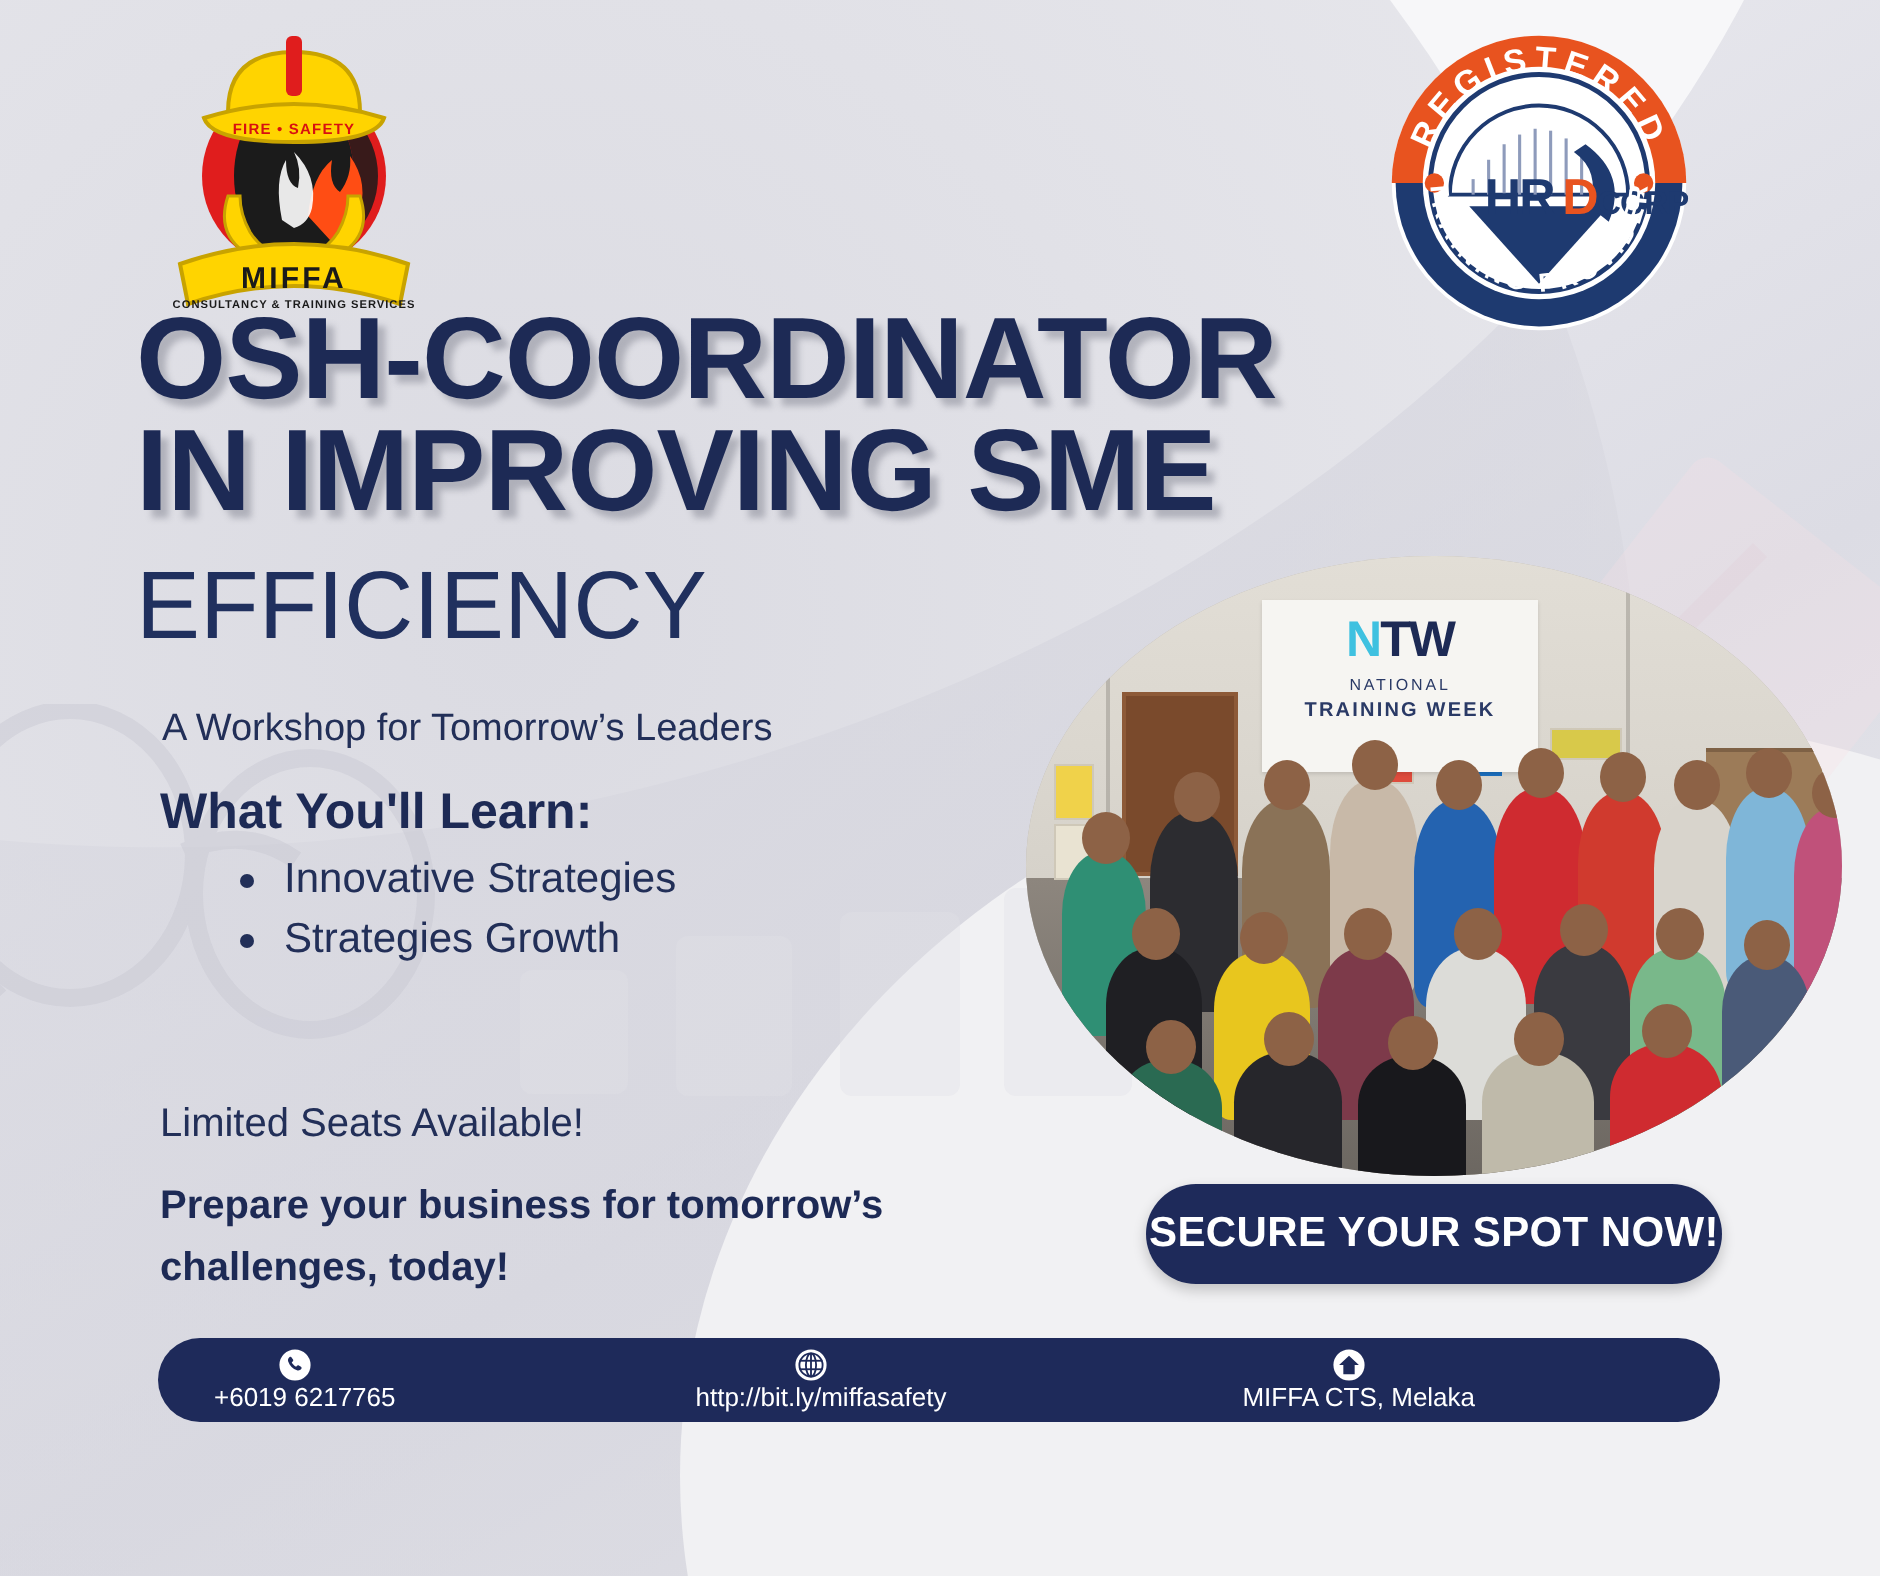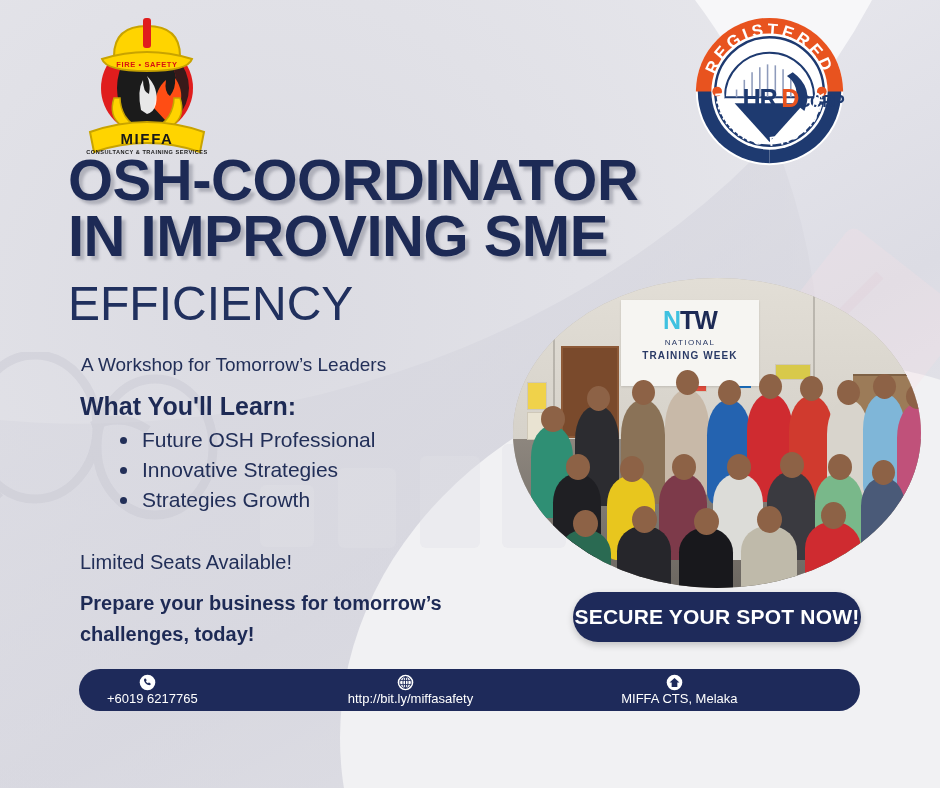--- a/index.html
+++ b/index.html
@@ -172,21 +172,21 @@
   .ph-wall-seam {
     position: absolute; top: 0; width: 2px; height: 52%;
     background: rgba(150,146,138,.5);
   }
   .ph-floor {
     position: absolute; left: 0; right: 0; bottom: 0; height: 48%;
     background: linear-gradient(180deg, #8d867e 0%, #6c6761 100%);
   }
   .ntw-banner {
     position: absolute;
-    left: 108px; top: 22px;
+    left: 118px; top: 22px;
     width: 138px; height: 86px;
     background: #f6f5f2;
     box-shadow: 0 1px 2px rgba(0,0,0,.12);
   }
   .ntw-logo {
     position: absolute; left: 0; right: 0; top: 8px;
     text-align: center;
     font-size: 25px;
     font-weight: 700;
     letter-spacing: -1px;
@@ -379,21 +379,20 @@
     <div class="line">OSH-COORDINATOR</div>
     <div class="line">IN IMPROVING SME</div>
     <div class="sub">EFFICIENCY</div>
   </div>
 
   <div class="tagline">A Workshop for Tomorrow’s Leaders</div>
 
   <div class="learn-heading">What You'll Learn:</div>
 
   <ul class="bullets">
-    <li>Future OSH Professional</li>
     <li>Innovative Strategies</li>
     <li>Strategies Growth</li>
   </ul>
 
   <div class="limited">Limited Seats Available!</div>
   <div class="prepare">Prepare your business for tomorrow’s challenges, today!</div>
 
   <div class="photo-circle">
     <div class="photo-inner">
       <div class="ph-wall"></div>

